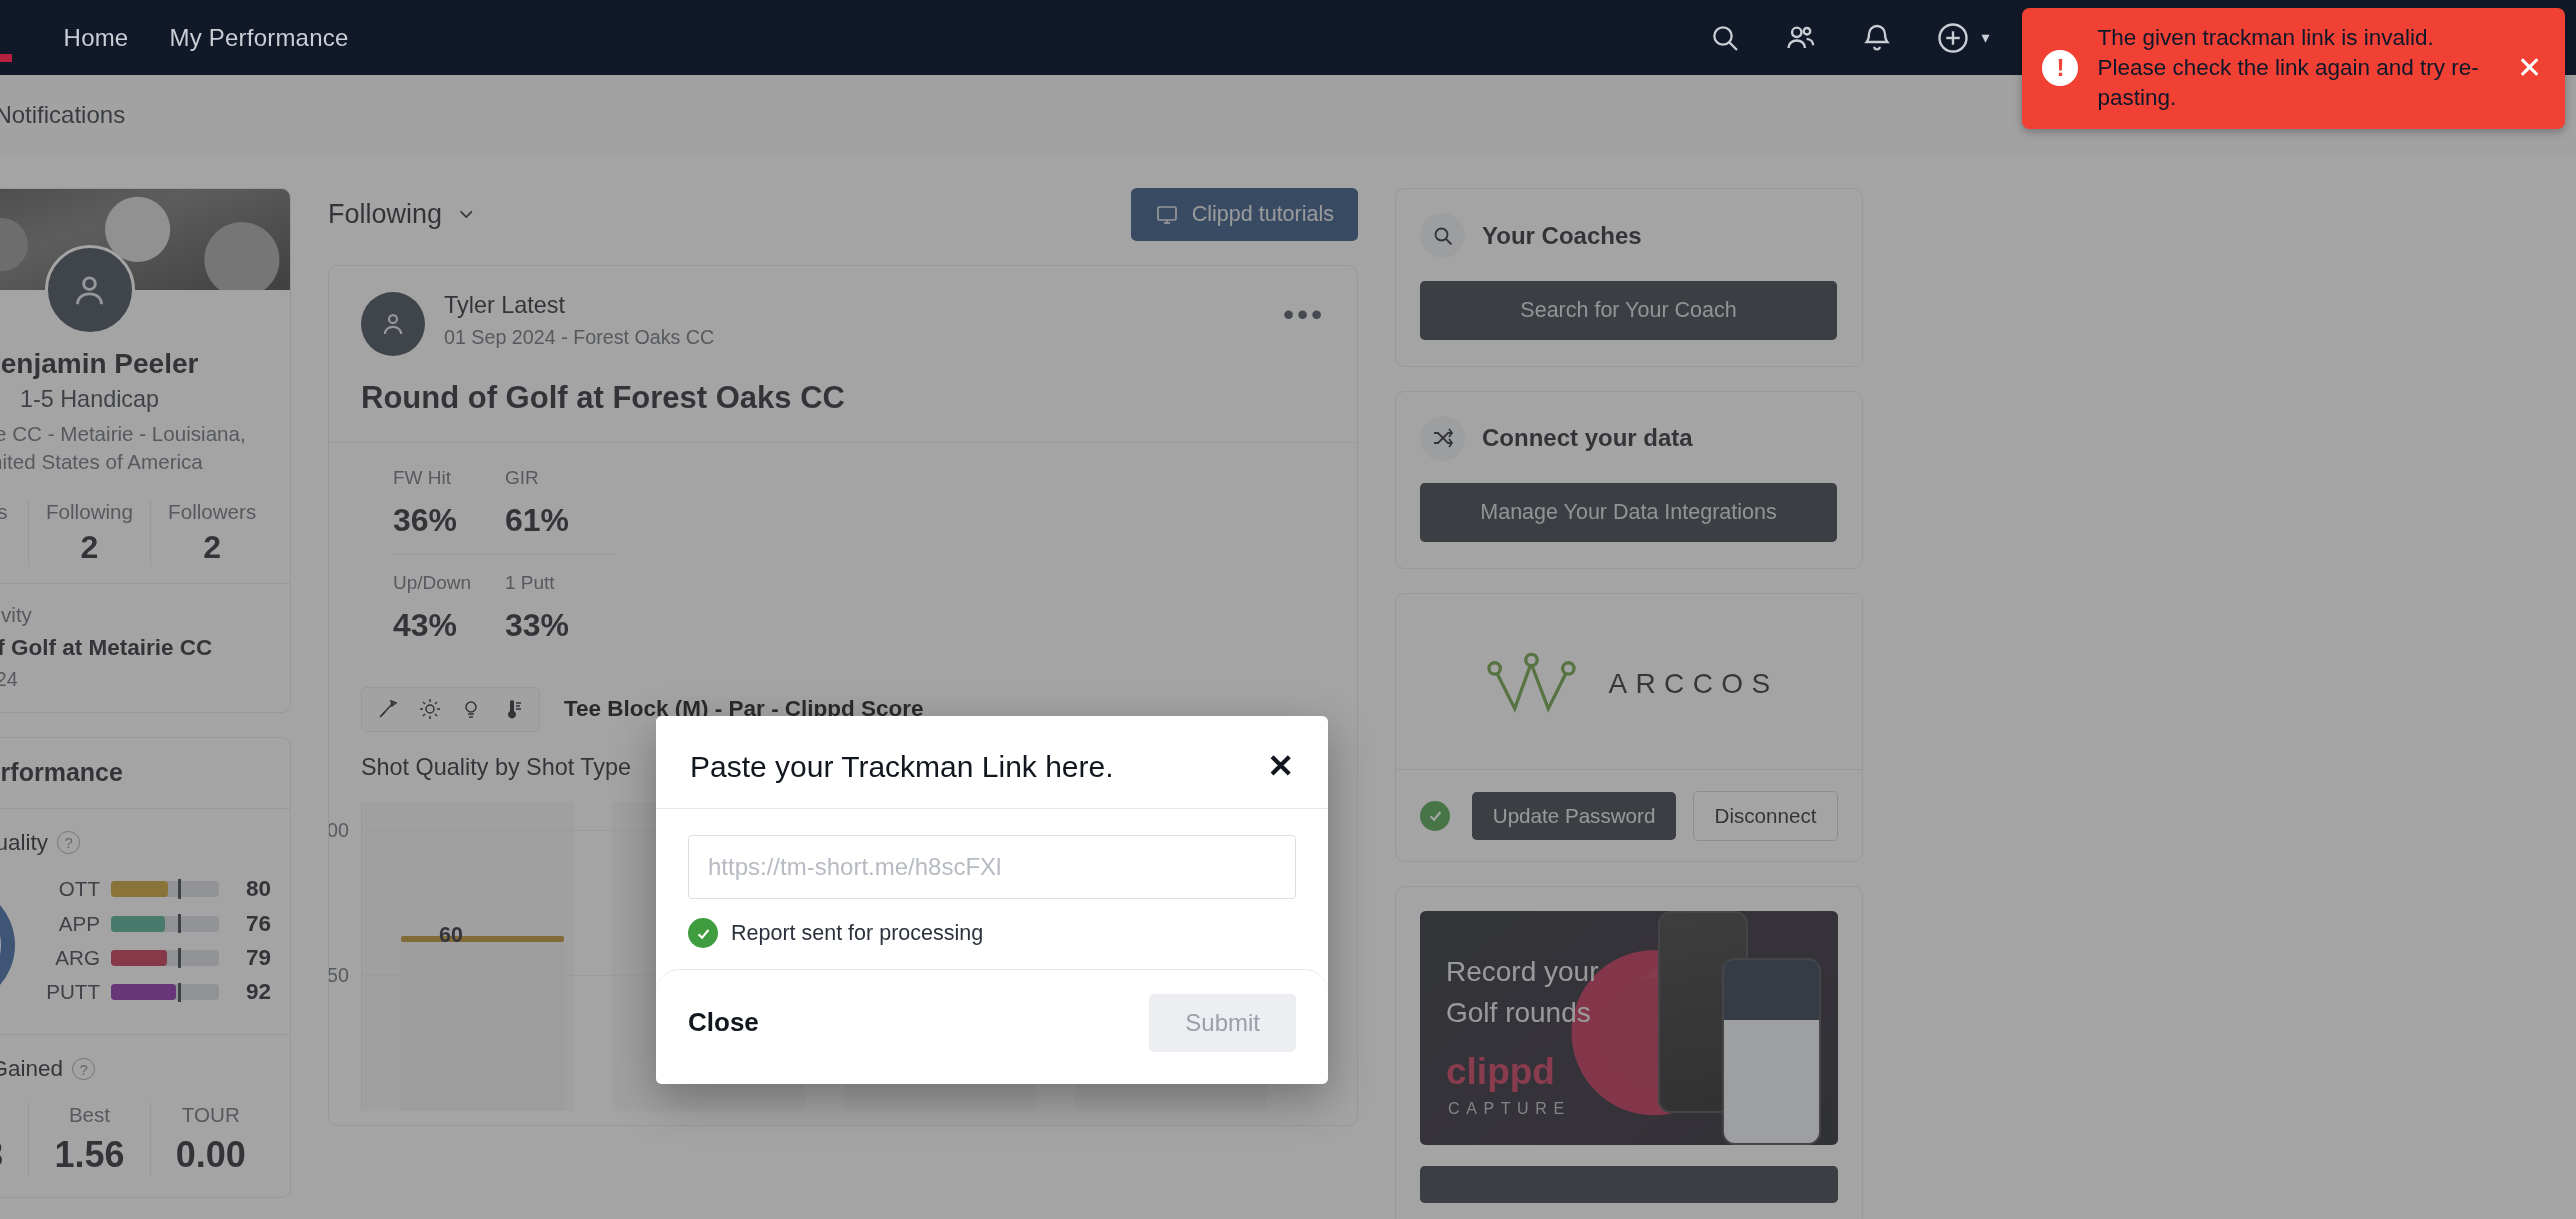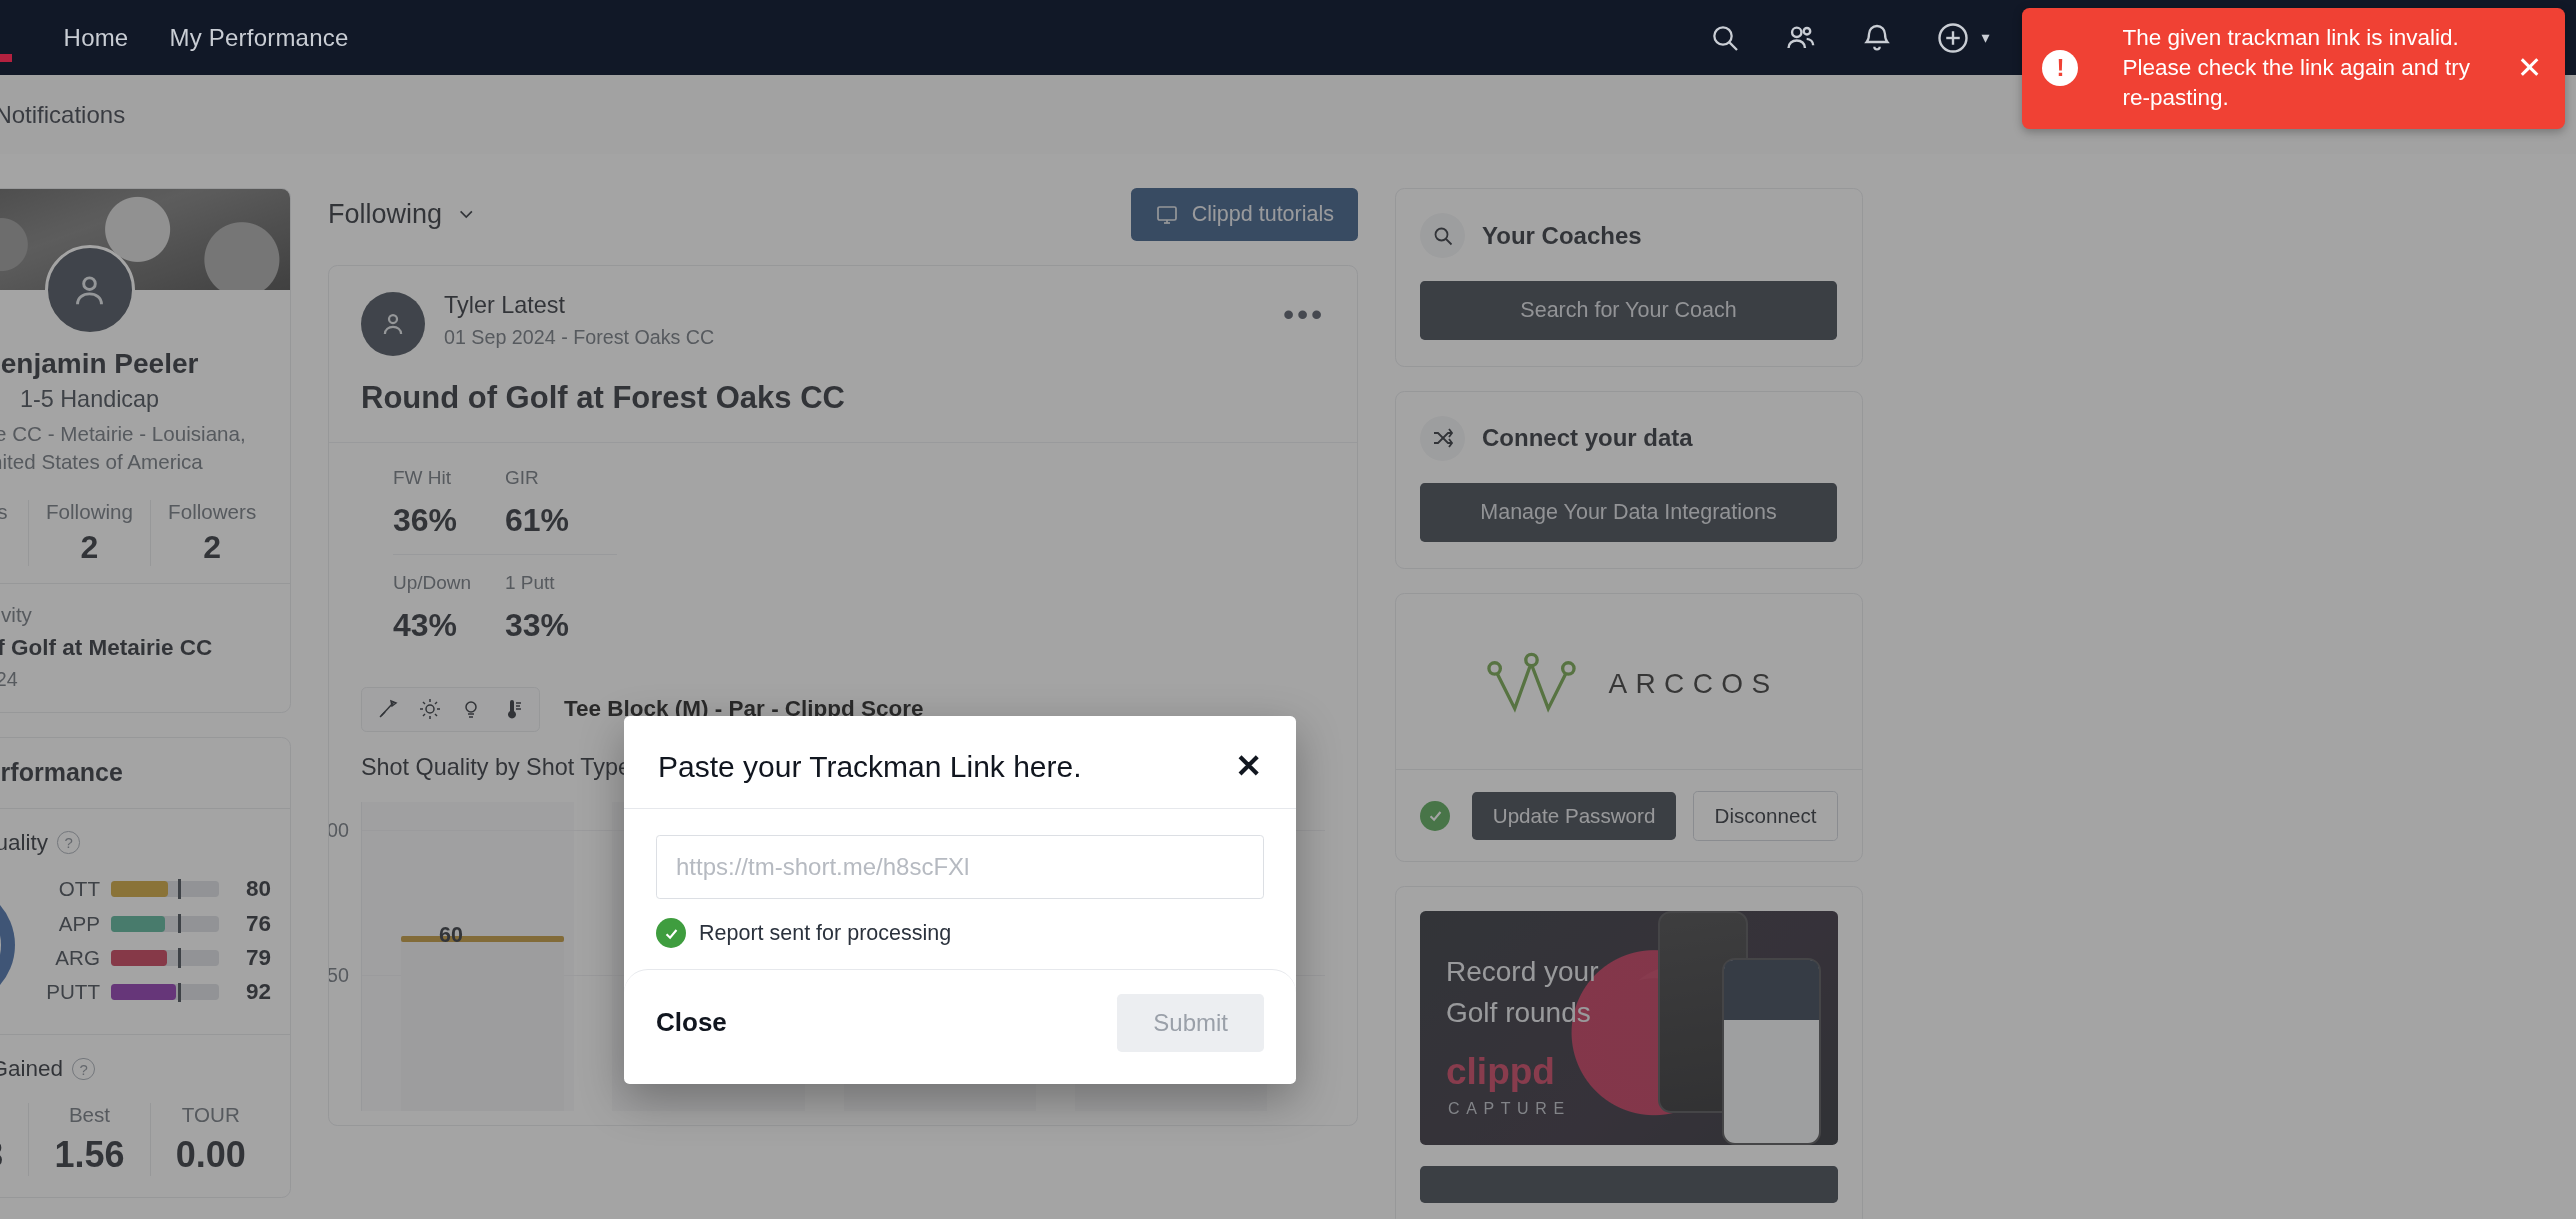--- a/index.html
+++ b/index.html
@@ -59,21 +59,21 @@
   }
   .toast-icon {
     width: 36px; height: 36px; border-radius: 50%; background: #ffffff;
     flex: none; position: relative;
   }
   .toast-icon::after {
     content: "!"; position: absolute; inset: 0;
     display: flex; align-items: center; justify-content: center;
     color: #f04134; font-weight: bold; font-size: 24px; line-height: 1;
   }
-  .toast-msg { color: #ffffff; font-size: 22.5px; line-height: 1.35; flex: 1; margin-left: 25px; }
+  .toast-msg { color: #0f172a; font-size: 22.5px; line-height: 1.35; flex: 1; }
   .toast-close {
     color: #ffffff; font-size: 30px; line-height: 1; cursor: pointer;
     padding: 0 5.6px; font-weight: 300;
   }
 
   
   .notif-strip {
     position: absolute; top: 75px; left: 0; width: 2576px; height: 79px;
     background: #fafafa; display: flex; align-items: center;
     z-index: 5;
@@ -285,21 +285,21 @@
   
   .dim {
     position: absolute; top: 154px; left: 0; width: 2576px; height: 1066px;
     background: rgba(80,80,80,.52); z-index: 50;
   }
   .notif-dim {
     position: absolute; top: 75px; left: 0; width: 2576px; height: 79px;
     background: rgba(80,80,80,.52); z-index: 50;
   }
   .modal {
-    position: absolute; left: 624px; top: 716px; width: 672px;
+    position: absolute; left: 656px; top: 716px; width: 672px;
     background: #ffffff; border-radius: 5.6px; z-index: 70;
     box-shadow: 0 15px 45px rgba(0,0,0,.3);
   }
   .modal-head { display: flex; align-items: flex-start; padding: 34px 34px 24px; }
   .modal-title { font-size: 30px; color: #11161f; }
   .modal-x { margin-left: auto; font-size: 32px; line-height: 1; color: #11161f; cursor: pointer; font-weight: bold; }
   .modal-body { border-top: 0.9px solid #e6e8ec; padding: 26px 32px 20.6px; }
   .modal-input {
     width: 100%; border: 0.9px solid #dcdfe4; border-radius: 3.7px;
     padding: 17px 19px; font-size: 24px; color: #11161f;

